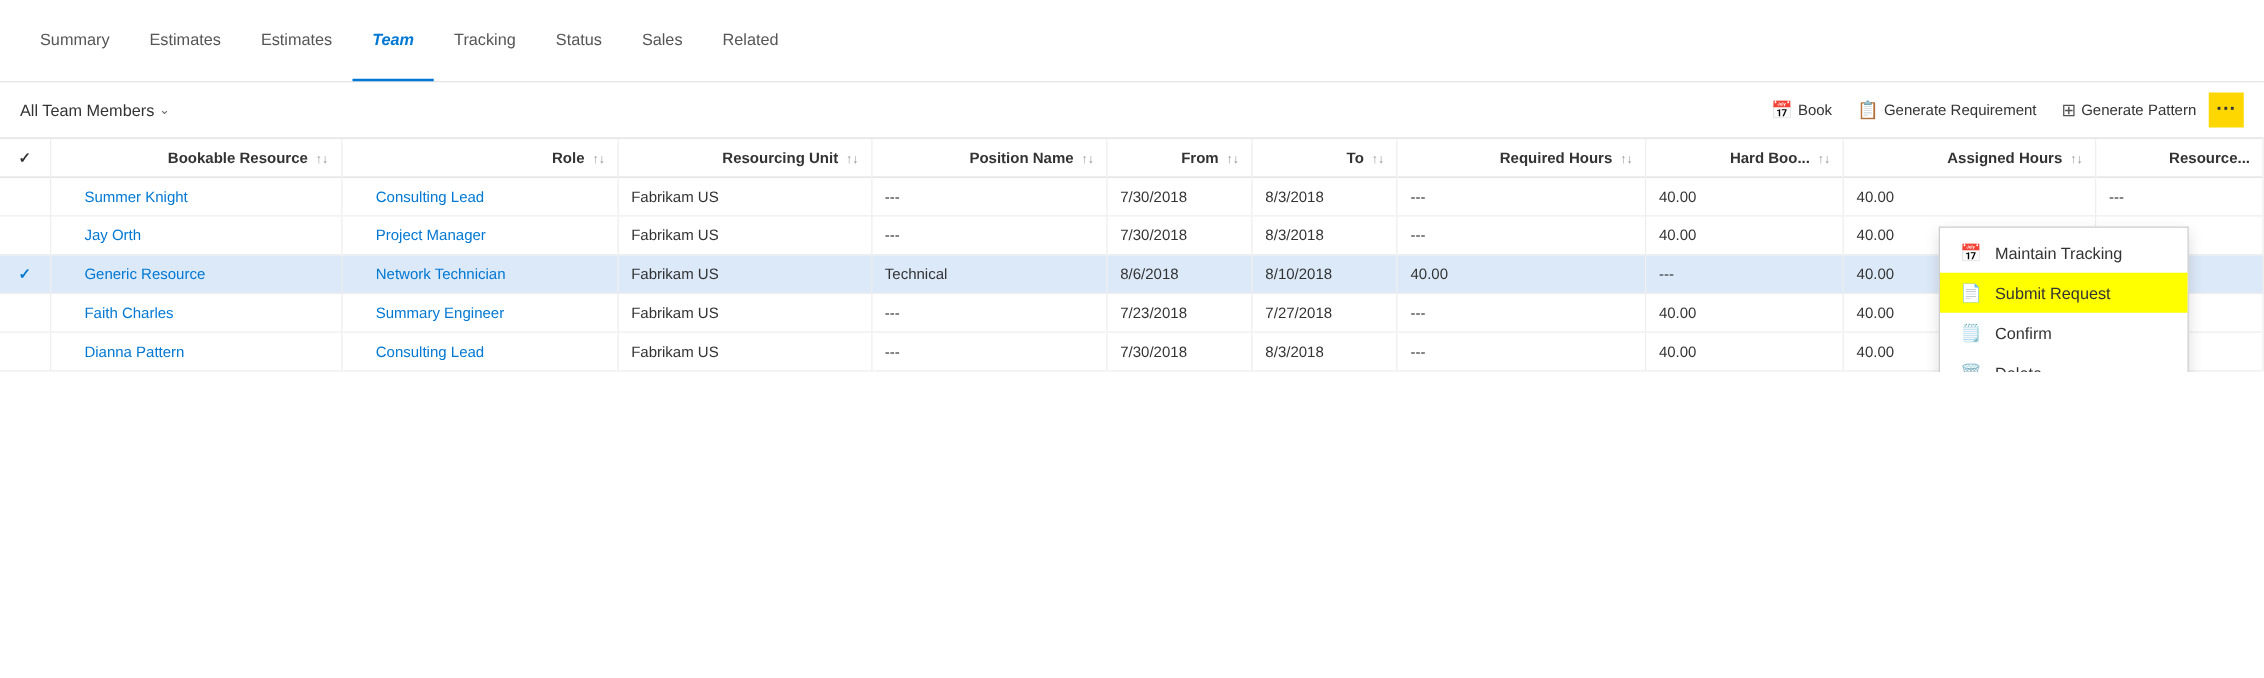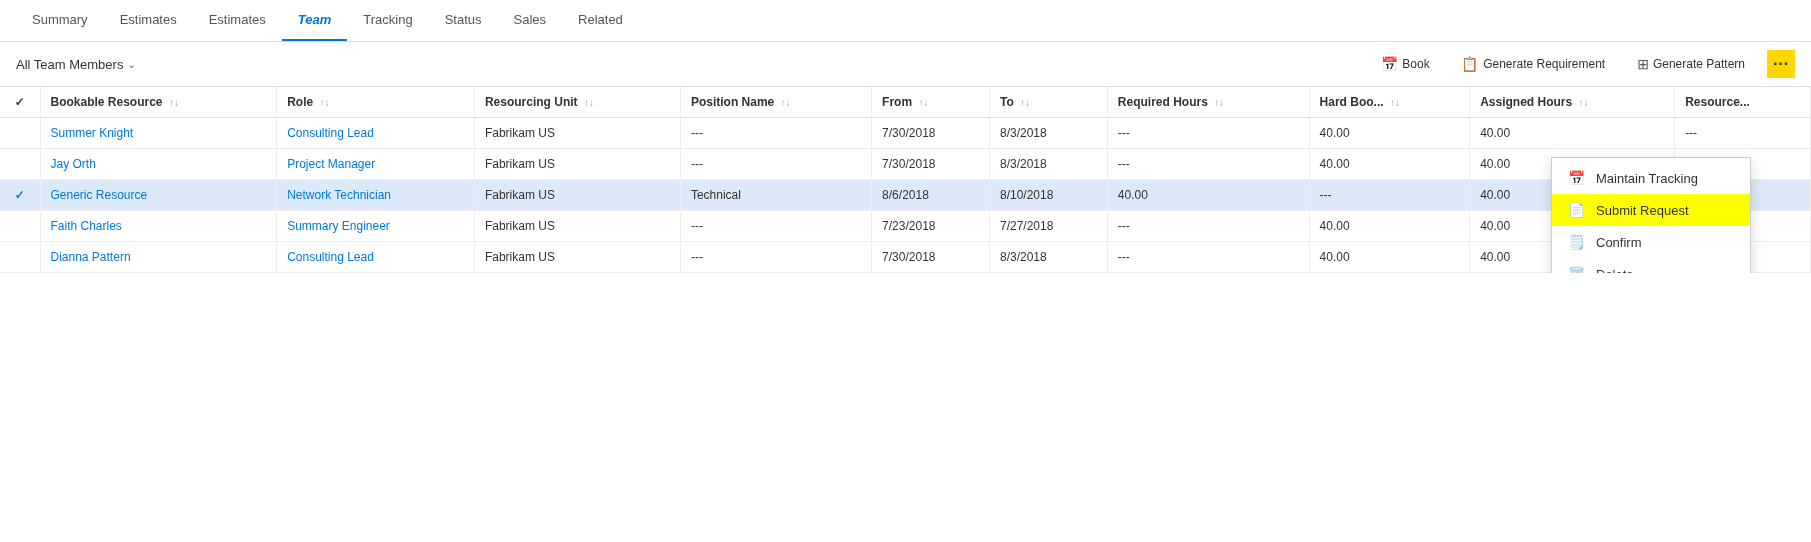--- a/index.html
+++ b/index.html
@@ -1,43 +1,43 @@
 <!DOCTYPE html>
 <html><head>
   <meta charset="utf-8">
   <style>
     * { box-sizing: border-box; margin: 0; padding: 0; }
     body { font-family: 'Segoe UI', sans-serif; font-size: 13px; background: #fff; color: #333; }
 
     
     .top-nav { display: flex; align-items: center; border-bottom: 1px solid #ddd; padding: 0 16px; background: #fff; }
-    .top-nav .nav-tab { padding: 12px 16px; cursor: pointer; color: #555; font-size: 13px; text-decoration: none; border-bottom: 2px solid transparent; }
+    .top-nav .nav-tab { padding: 24px 16px; cursor: pointer; color: #555; font-size: 13px; text-decoration: none; border-bottom: 2px solid transparent; }
     .top-nav .nav-tab.active { color: #0078d4; border-bottom: 2px solid #0078d4; font-weight: 600; font-style: italic; }
 
     
-    .toolbar { display: flex; align-items: center; padding: 8px 16px; border-bottom: 1px solid #ddd; background: #fff; gap: 12px; }
+    .toolbar { display: flex; align-items: center; padding: 8px 16px; border-bottom: 1px solid #ddd; background: #fff; gap: 0; }
     .filter-dropdown { display: flex; align-items: center; gap: 4px; font-size: 13px; color: #333; cursor: pointer; font-weight: 500; }
     .filter-dropdown .chevron { font-size: 10px; color: #666; }
     .toolbar-spacer { flex: 1; }
     .toolbar-btn { display: flex; align-items: center; gap: 4px; padding: 4px 10px; font-size: 12px; color: #333; cursor: pointer; border: none; background: transparent; }
     .toolbar-btn .btn-icon { font-size: 14px; color: #555; }
     .toolbar-more { display: flex; align-items: center; justify-content: center; width: 28px; height: 28px; background: #ffd700; cursor: pointer; border: none; font-size: 16px; font-weight: bold; color: #333; position: relative; }
 
     
     .table-container { overflow-x: auto; position: relative; }
     table { width: 100%; border-collapse: collapse; font-size: 12px; }
     thead tr { background: #fff; border-bottom: 1px solid #ddd; }
-    thead th { padding: 8px 10px; text-align: left; color: #333; font-weight: 600; white-space: nowrap; border-right: 1px solid #eee; cursor: pointer; user-select: none; }
+    thead th { padding: 8px 10px; text-align: right; color: #333; font-weight: 600; white-space: nowrap; border-right: 1px solid #eee; cursor: pointer; user-select: none; }
     thead th .sort-icon { font-size: 10px; color: #999; margin-left: 3px; }
     thead th:first-child { width: 40px; text-align: center; }
     tbody tr { border-bottom: 1px solid #eee; }
     tbody tr.selected { background: #dce9f8; }
     tbody td { padding: 8px 10px; color: #333; white-space: nowrap; border-right: 1px solid #eee; }
     tbody td:first-child { text-align: center; width: 40px; }
-    tbody td a { color: #0078d4; text-decoration: none; }
+    tbody td a { color: #0078d4; text-decoration: none; margin-left: 17px; }
     .check-col { color: #0078d4; font-weight: bold; }
 
     
     .dropdown-menu {
       position: absolute;
       top: 70px;
       right: 60px;
       background: #fff;
       border: 1px solid #ccc;
       box-shadow: 0 4px 12px rgba(0,0,0,0.15);

